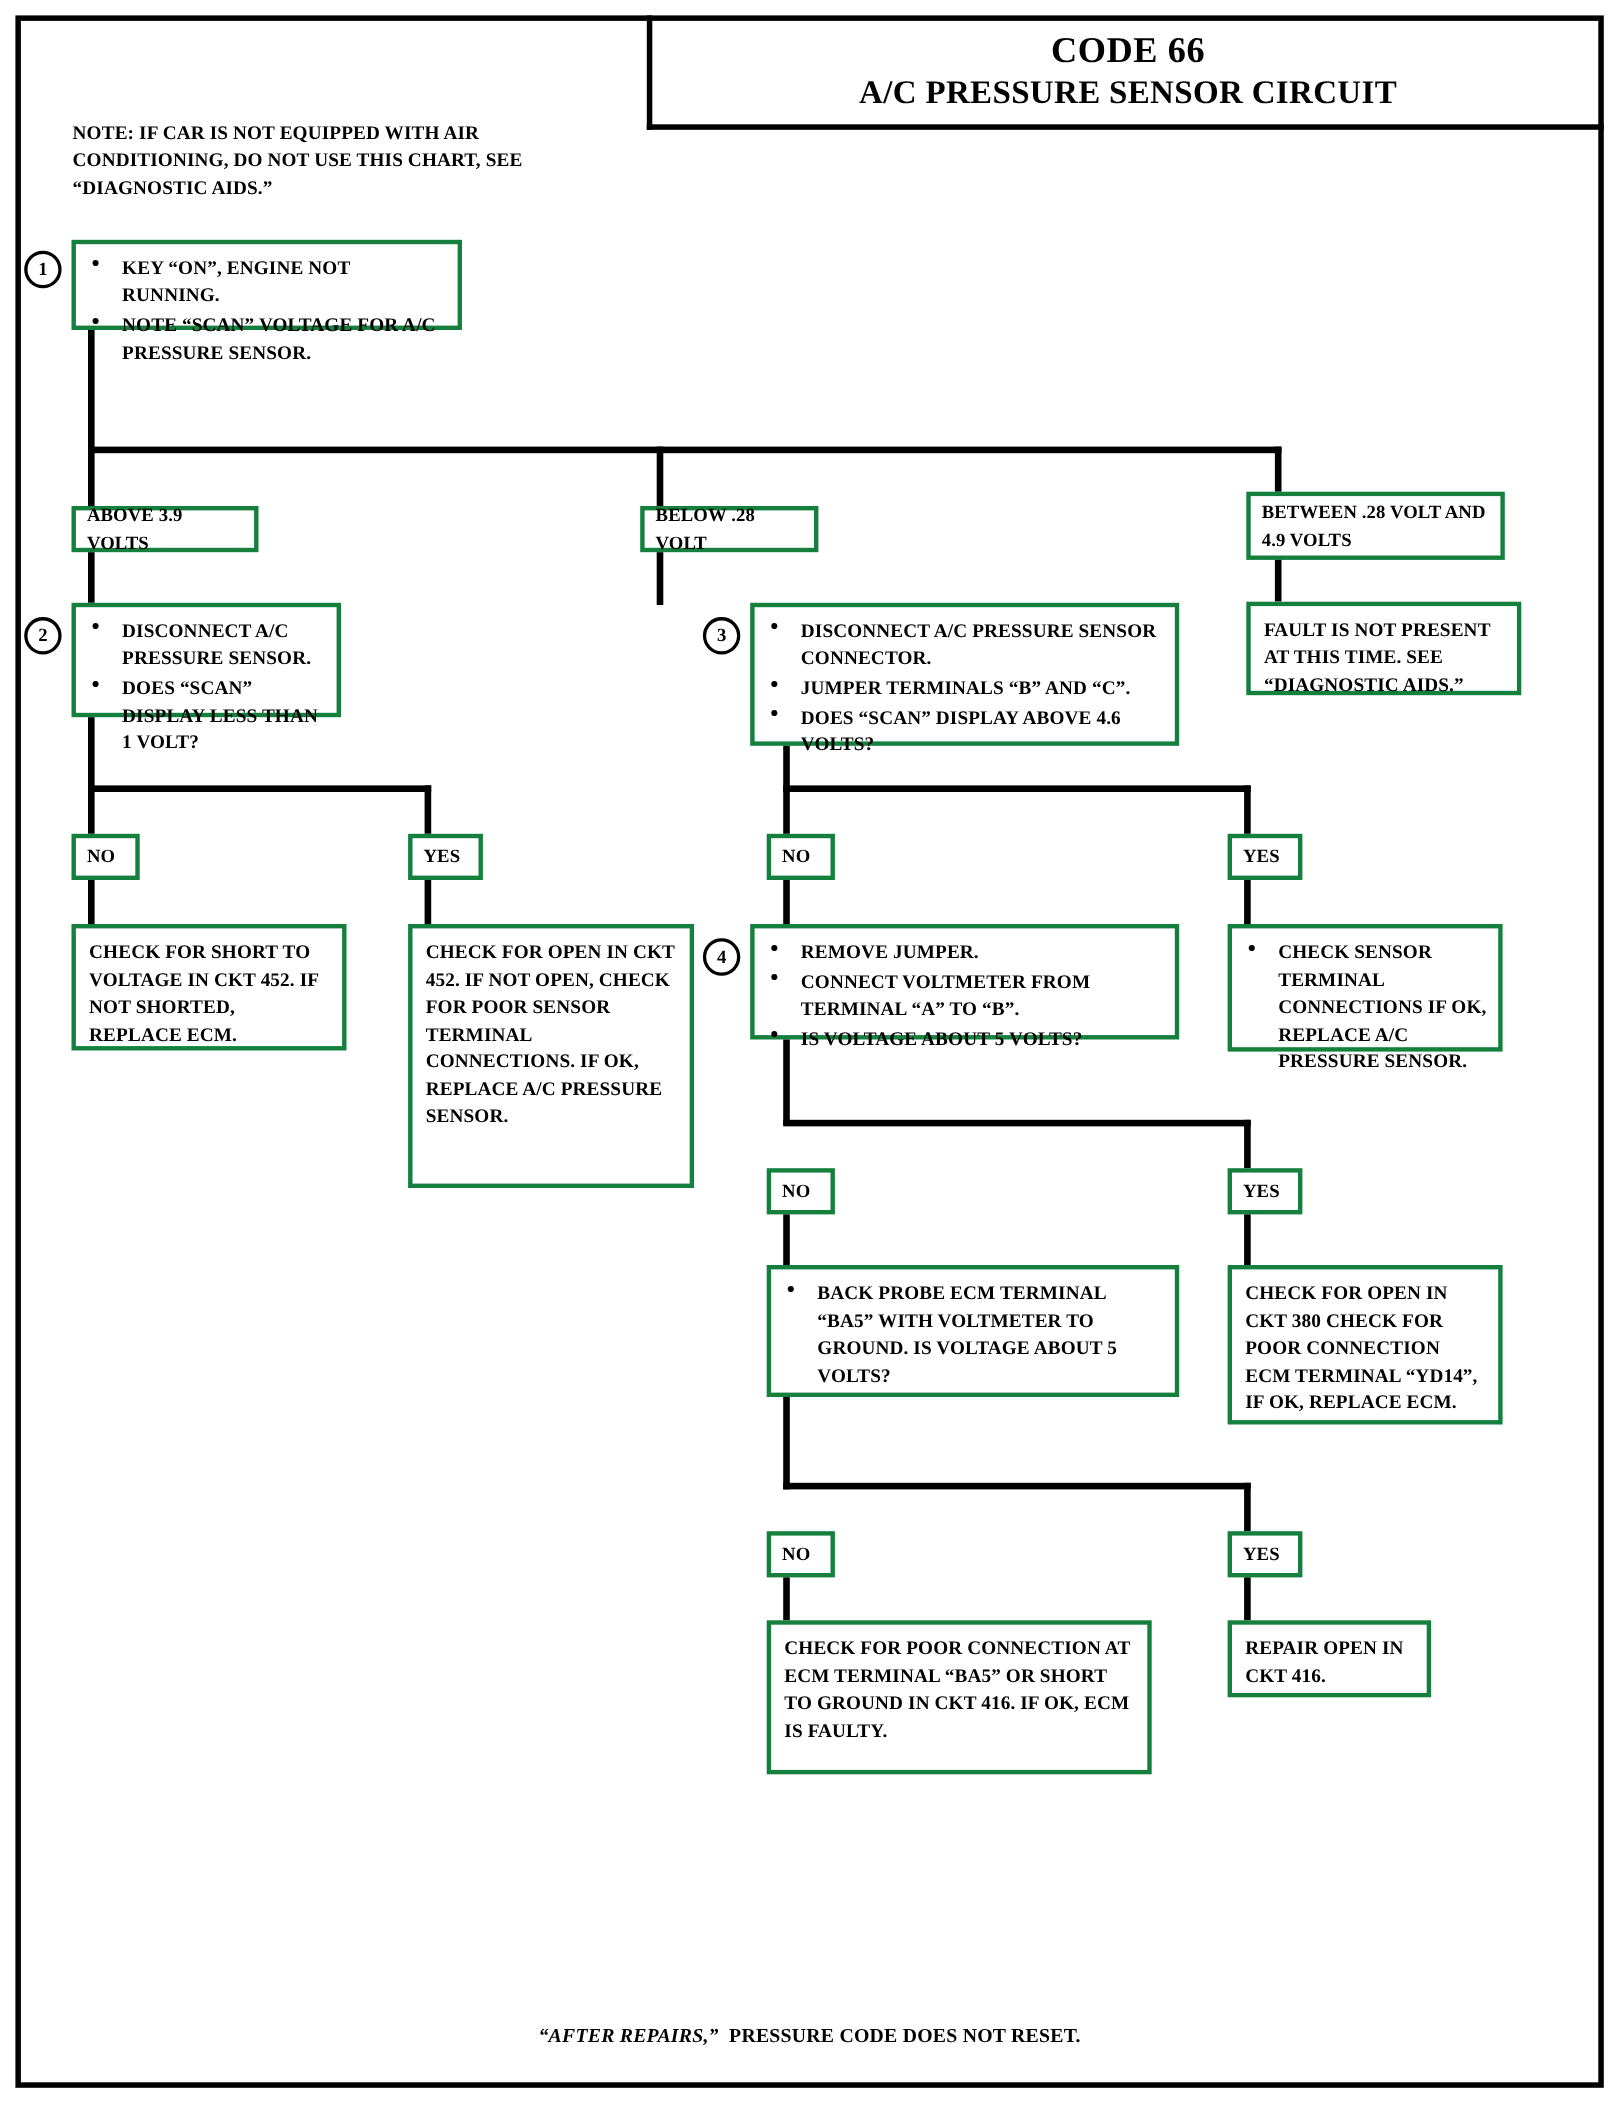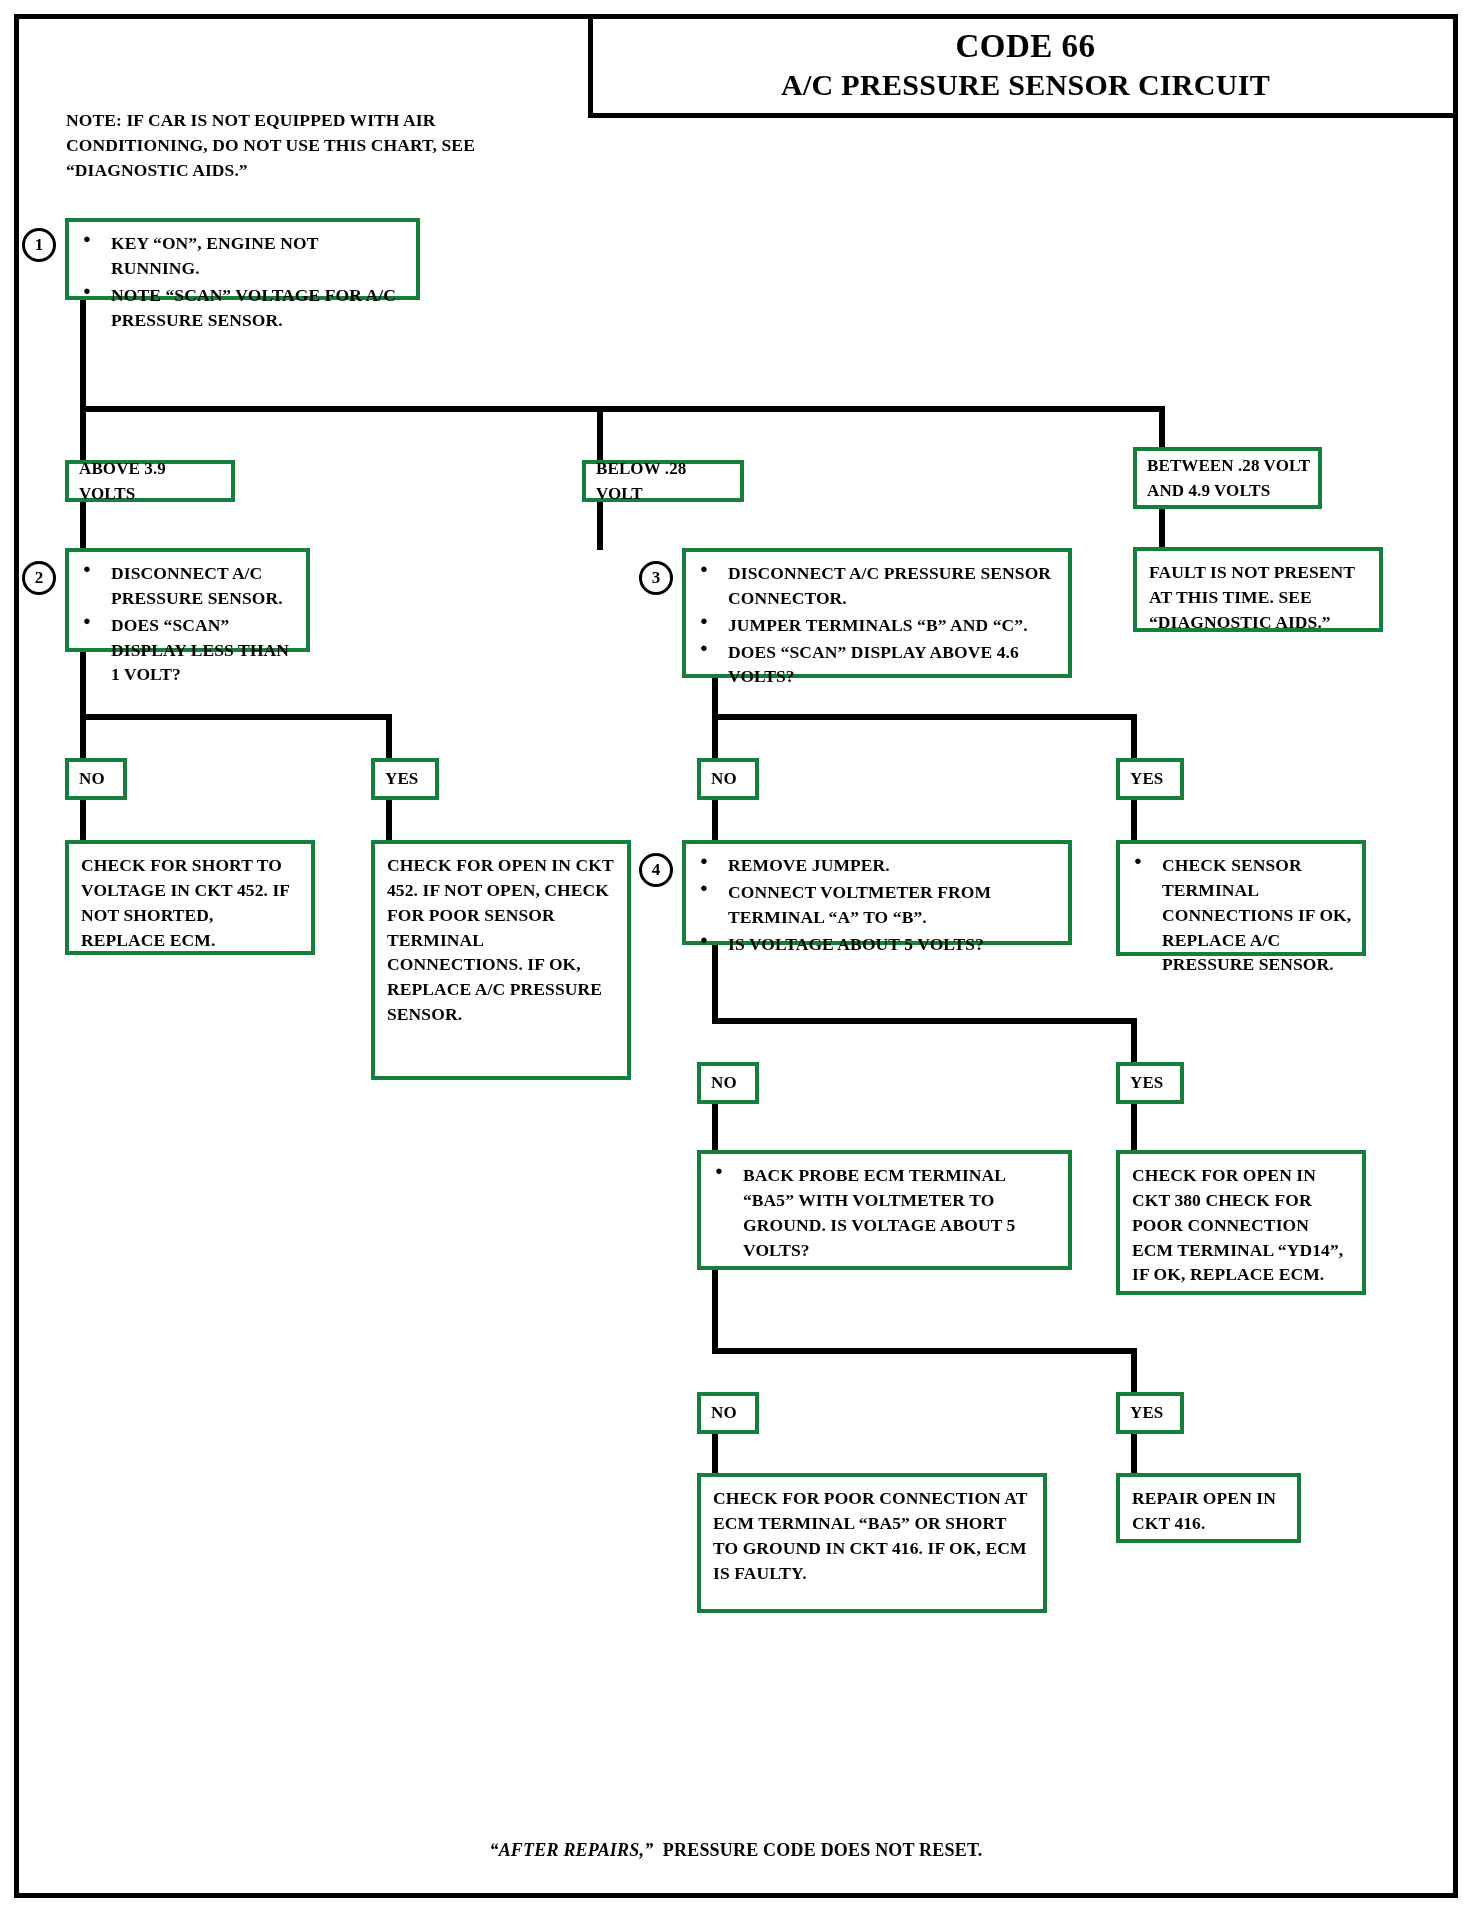--- a/index.html
+++ b/index.html
@@ -170,21 +170,21 @@
   <div class="vline" style="left:80px; top:406px; height:56px;"></div>
   <div class="vline" style="left:597px; top:406px; height:56px;"></div>
   <div class="vline" style="left:1159px; top:406px; height:56px;"></div>
 
   <div class="box small" style="left:65px; top:460px; width:170px; height:42px; display:flex; align-items:center;">
     <span>ABOVE 3.9 VOLTS</span>
   </div>
   <div class="box small" style="left:582px; top:460px; width:162px; height:42px; display:flex; align-items:center;">
     <span>BELOW .28 VOLT</span>
   </div>
-  <div class="box small" style="left:1133px; top:447px; width:189px; height:62px; display:flex; align-items:center;">
+  <div class="box small" style="left:1133px; top:447px; width:235px; height:62px; display:flex; align-items:center;">
     <span>BETWEEN .28 VOLT AND 4.9 VOLTS</span>
   </div>
 
   <div class="vline" style="left:80px; top:502px; height:48px;"></div>
   <div class="vline" style="left:597px; top:502px; height:48px;"></div>
   <div class="vline" style="left:1159px; top:509px; height:38px;"></div>
 
   <div class="step-circle" style="left:22px; top:561px;">2</div>
   <div class="box" style="left:65px; top:548px; width:245px; height:104px;">
     <ul>

